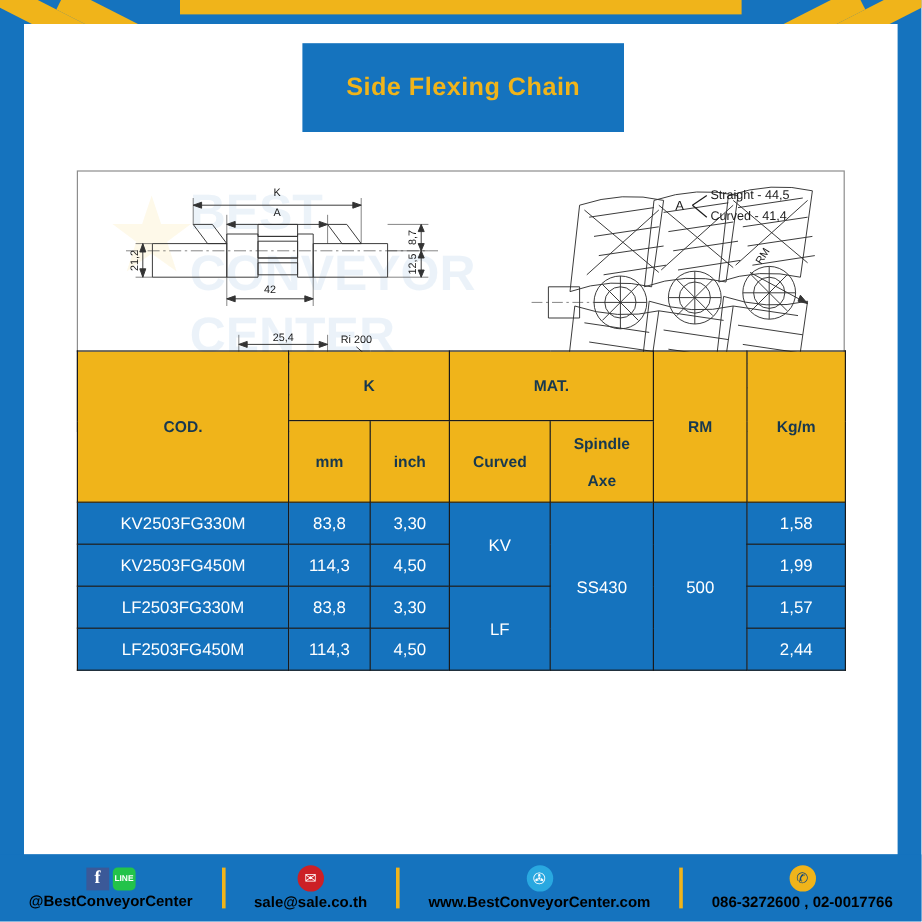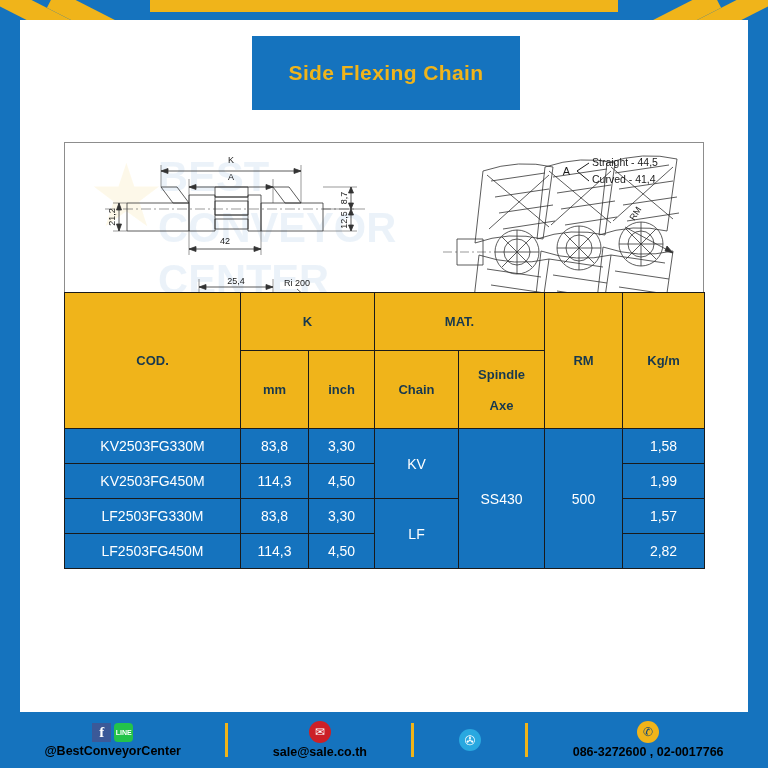--- a/index.html
+++ b/index.html
@@ -88,21 +88,21 @@
   }
   #spec-table td {
     background: #1573be;
     color: #ffffff;
     font-size: 14px;
     height: 35px;
     font-weight: normal;
     margin-top: 12px;
   }
   th.h-tall { height: 58px; }
-  th.h-sub  { height: 78px; margin-top: 19px; }
+  th.h-sub  { height: 68px; margin-top: 19px; }
   .spindle-stack { display: flex; flex-direction: column; gap: 16px; align-items: center; }
 
   
   #footer {
     position: absolute;
     left: 0; bottom: 0;
     width: 768px; height: 56px;
     background: #1573be;
     display: flex;
     align-items: center;
@@ -337,21 +337,21 @@
         <tr>
           <th rowspan="2" class="h-tall">COD.</th>
           <th colspan="2" class="h-tall">K</th>
           <th colspan="2" class="h-tall">MAT.</th>
           <th rowspan="2">RM</th>
           <th rowspan="2">Kg/m</th>
         </tr>
         <tr>
           <th class="h-sub">mm</th>
           <th class="h-sub">inch</th>
-          <th class="h-sub">Chain</th>
+          <th class="h-sub">Curved</th>
           <th class="h-sub">
             <div class="spindle-stack">
               <span>Spindle</span>
               <span>Axe</span>
             </div>
           </th>
         </tr>
       </thead>
       <tbody>
         <tr>
@@ -373,21 +373,21 @@
           <td>LF2503FG330M</td>
           <td>83,8</td>
           <td>3,30</td>
           <td rowspan="2">LF</td>
           <td>1,57</td>
         </tr>
         <tr>
           <td>LF2503FG450M</td>
           <td>114,3</td>
           <td>4,50</td>
-          <td>2,82</td>
+          <td>2,44</td>
         </tr>
       </tbody>
     </table>
   </div>
 
   <div id="footer">
     <div class="f-seg">
       <div class="f-icons">
         <span class="ic ic-fb">f</span>
         <span class="ic ic-line">LINE</span>
@@ -395,20 +395,21 @@
       <span class="f-text">@BestConveyorCenter</span>
     </div>
     <div class="f-div"></div>
     <div class="f-seg">
       <span class="ic ic-mail">✉</span>
       <span class="f-text">sale@sale.co.th</span>
     </div>
     <div class="f-div"></div>
     <div class="f-seg">
       <span class="ic ic-web">✇</span>
+      <span class="f-text">www.BestConveyorCenter.com</span>
     </div>
     <div class="f-div"></div>
     <div class="f-seg">
       <span class="ic ic-phone">✆</span>
       <span class="f-text">086-3272600 , 02-0017766</span>
     </div>
   </div>
 </div>
 
 </body></html>

